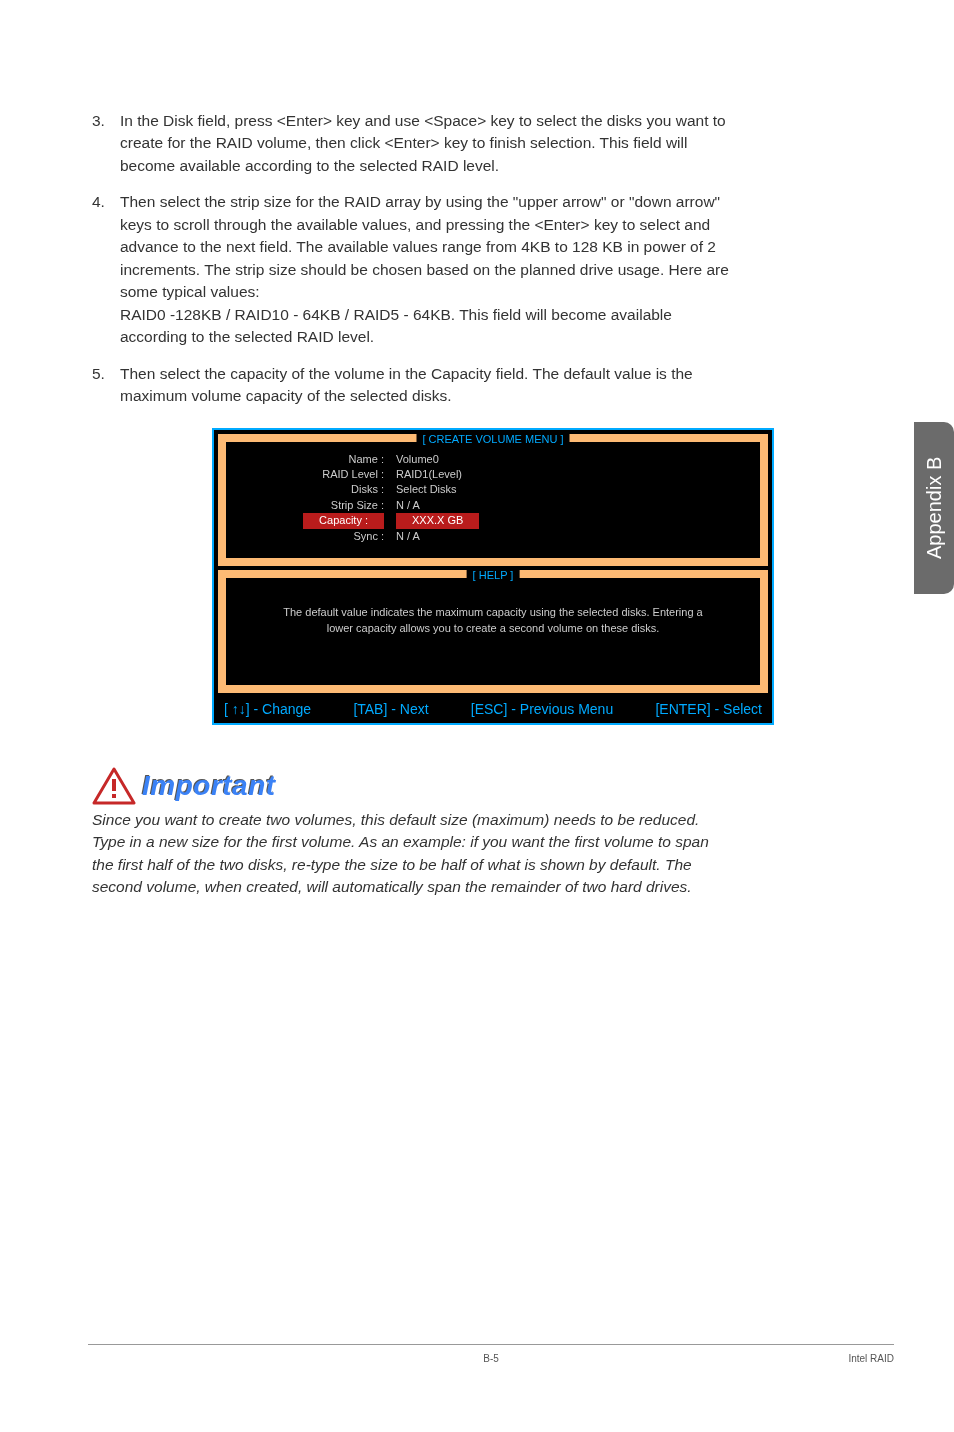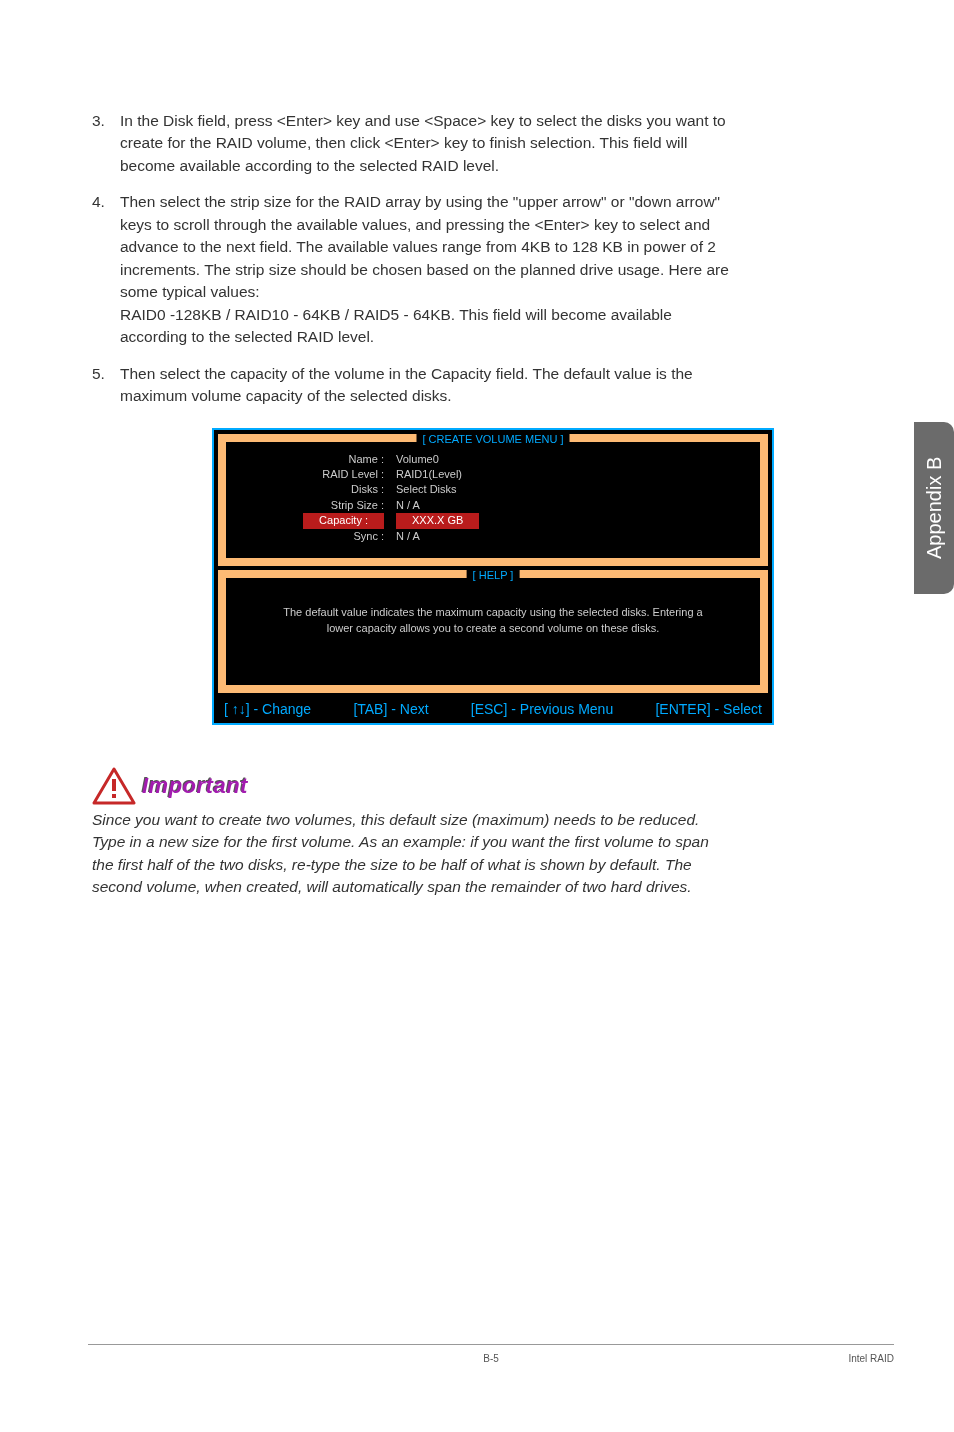--- a/index.html
+++ b/index.html
@@ -90,24 +90,24 @@
     display: flex;
     align-items: center;
     gap: 6px;
     margin-bottom: 4px;
   }
   .important-icon {
     width: 44px;
     height: 38px;
   }
   .important-label {
-    font-size: 22px;
+    font-size: 28px;
     font-style: italic;
     font-weight: bold;
-    color: #a21caf;
+    color: #3b82f6;
     text-shadow: 1px 1px 0 #fff, -1px -1px 0 #555;
     letter-spacing: 0.5px;
   }
   .important-text {
     font-size: 15.5px;
     font-style: italic;
     line-height: 1.45;
   }
 
   .footer {

